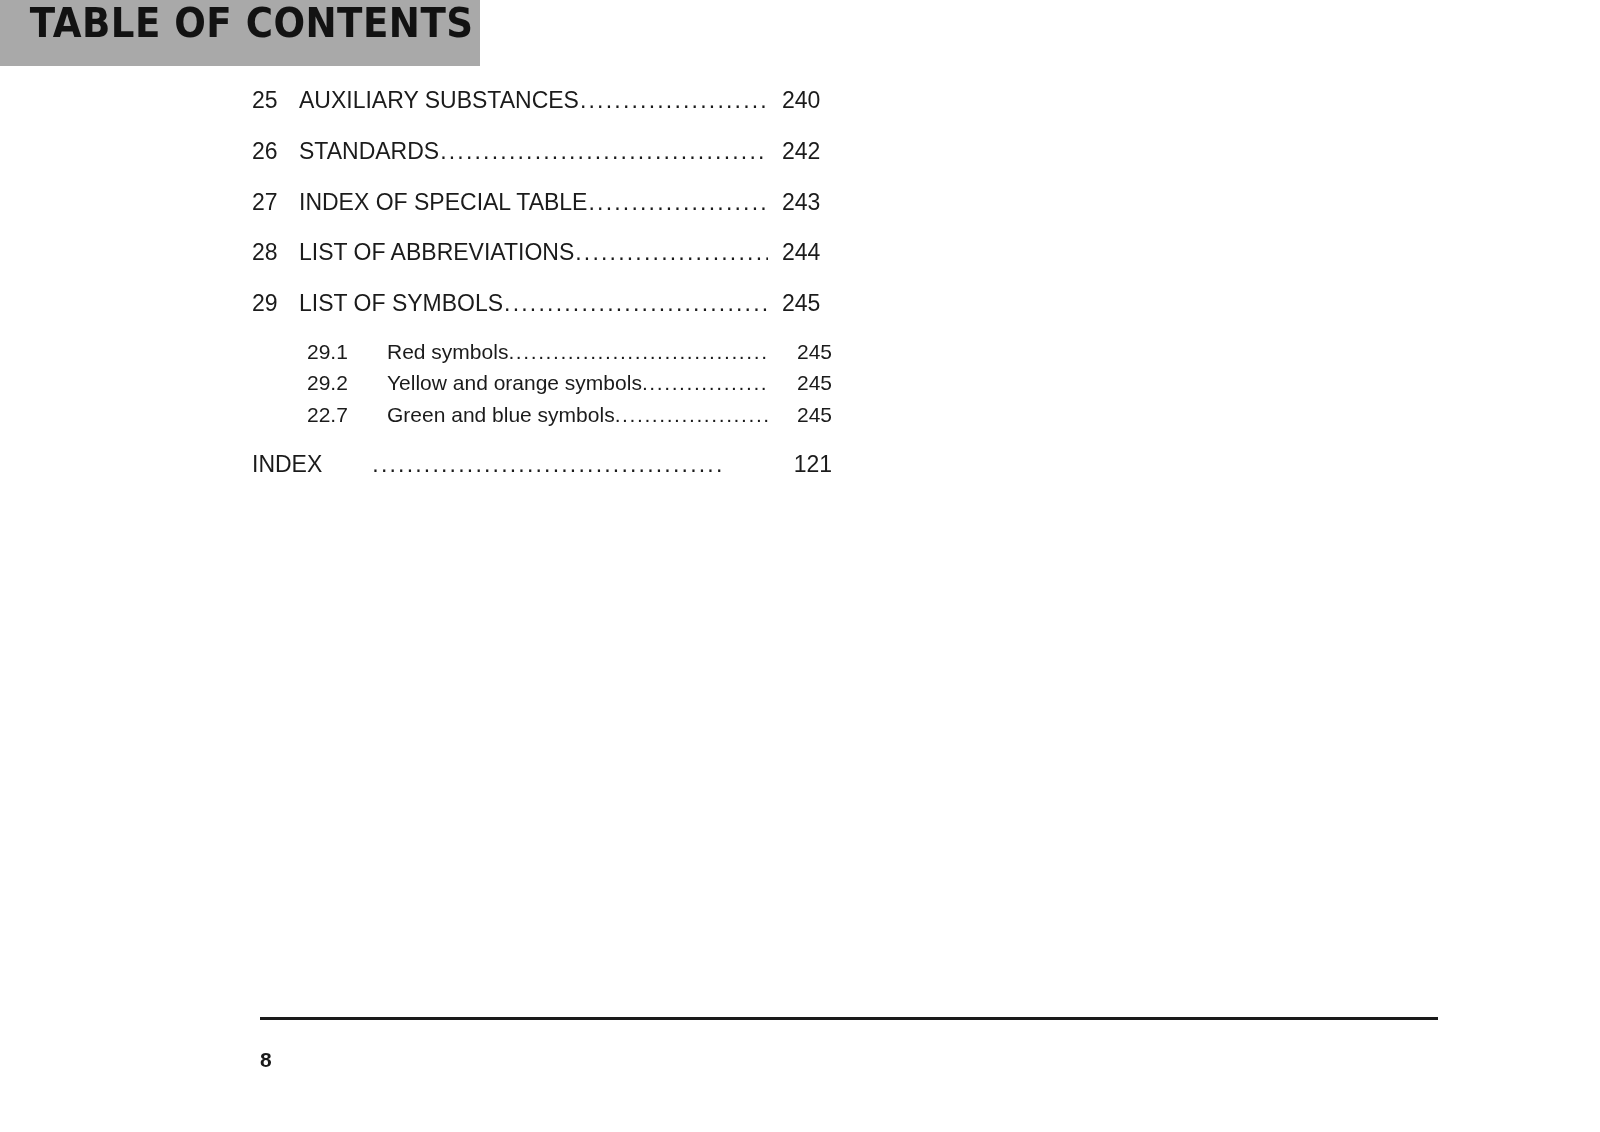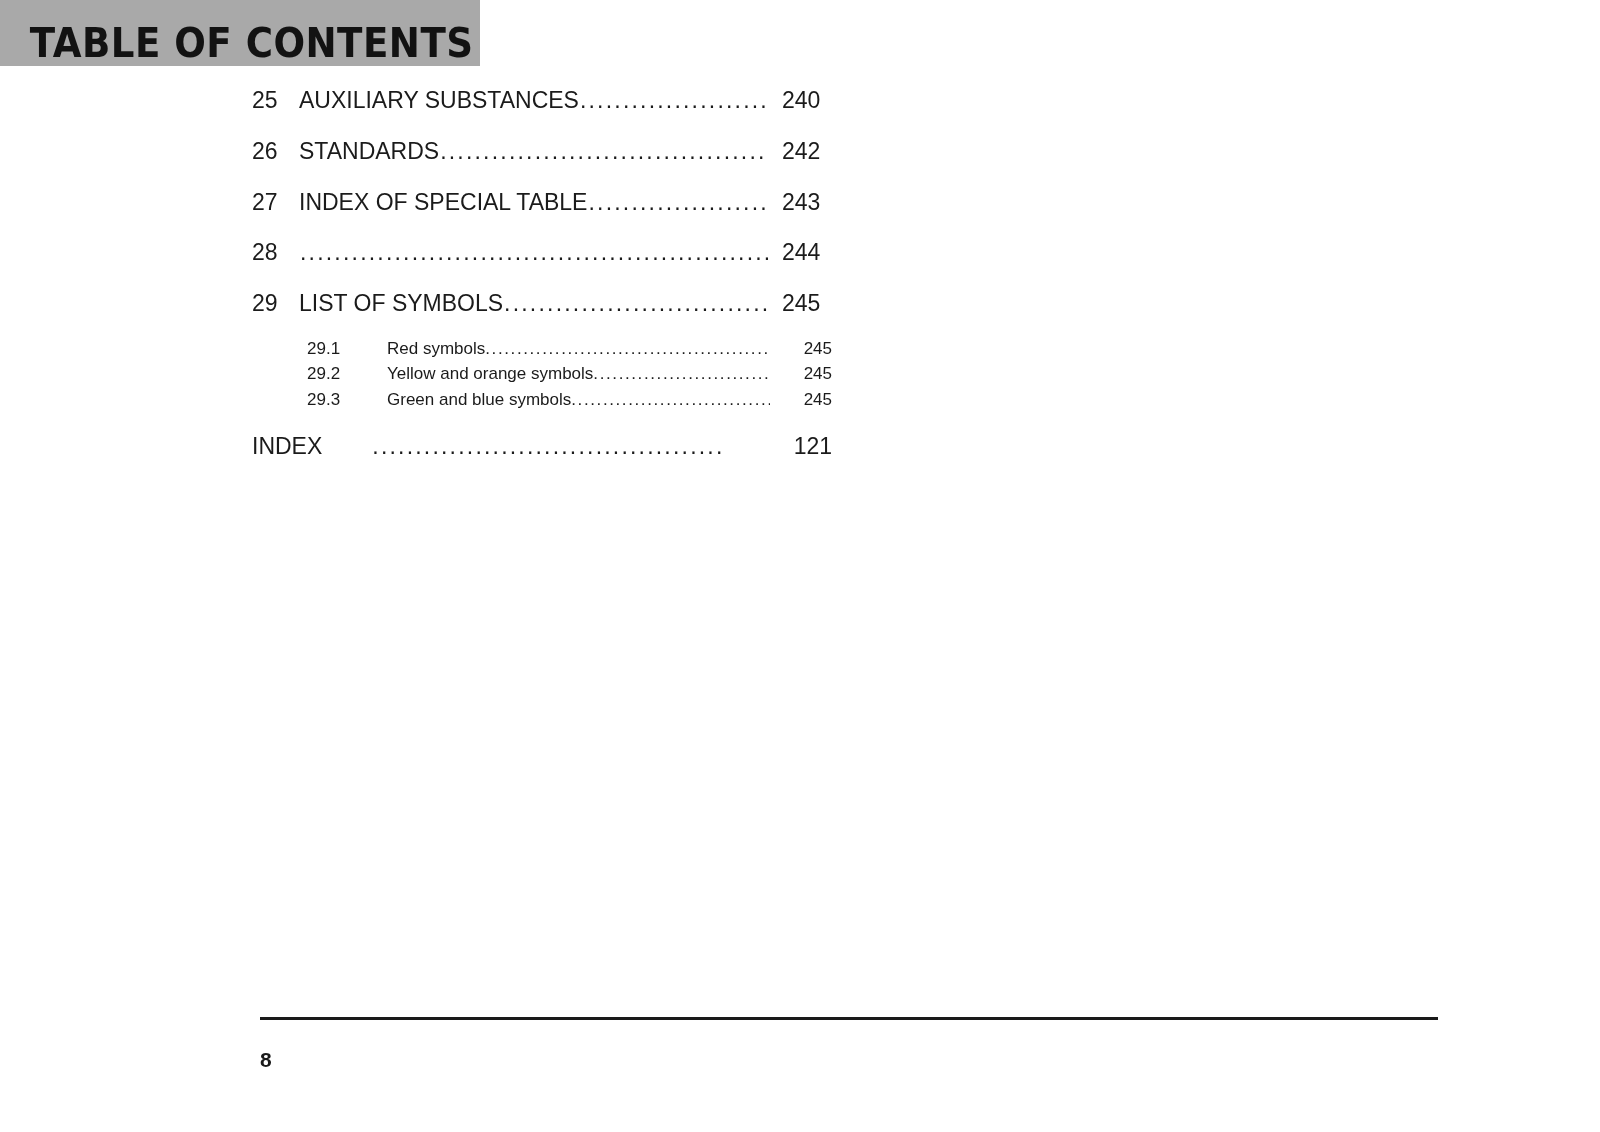--- a/index.html
+++ b/index.html
@@ -18,21 +18,21 @@
 
   
   .toc-banner {
     position: absolute;
     left: 0;
     top: 0;
     width: 480px;
     height: 66px;
     background: #a9a9a9;
     display: flex;
-    align-items: flex-end;
+    align-items: flex-start;
   }
   .toc-banner-title {
     font-family: "DejaVu Sans", sans-serif;
     font-weight: bold;
     font-size: 40px;
     letter-spacing: 0.5px;
     color: #121212;
     padding-left: 32px;
     transform: scaleX(0.93);
     transform-origin: left center;
@@ -79,21 +79,21 @@
   }
 
   
   .toc-sub-group {
     margin-top: -4px;
     margin-bottom: 20px;
   }
   .toc-sub {
     display: flex;
     align-items: baseline;
-    font-size: 17px;
+    font-size: 21px;
     line-height: 1.5;
     color: #1b1b1b;
     margin-left: 55px;
     white-space: nowrap;
   }
   .toc-sub .num {
     width: 80px;
     flex: 0 0 80px;
   }
   .toc-sub .label {
@@ -182,20 +182,21 @@
 
   <div class="toc-entry">
     <span class="num">27</span>
     <span class="label">INDEX OF SPECIAL TABLE</span>
     <span class="leader">.......................................................</span>
     <span class="page">243</span>
   </div>
 
   <div class="toc-entry">
     <span class="num">28</span>
+    <span class="label">LIST OF ABBREVIATIONS</span>
     <span class="leader">..........................................................</span>
     <span class="page">244</span>
   </div>
 
   <div class="toc-entry">
     <span class="num">29</span>
     <span class="label">LIST OF SYMBOLS</span>
     <span class="leader">..............................................................</span>
     <span class="page">245</span>
   </div>
@@ -207,21 +208,21 @@
       <span class="leader">..............................................................</span>
       <span class="page">245</span>
     </div>
     <div class="toc-sub">
       <span class="num">29.2</span>
       <span class="label">Yellow and orange symbols</span>
       <span class="leader">..........................................</span>
       <span class="page">245</span>
     </div>
     <div class="toc-sub">
-      <span class="num">29.3</span>
+      <span class="num">22.7</span>
       <span class="label">Green and blue symbols</span>
       <span class="leader">..............................................</span>
       <span class="page">245</span>
     </div>
   </div>
 
   <div class="toc-index">
     <span class="label">INDEX</span>
     <span class="leader">..................................................................................</span>
     <span class="page">121</span>

